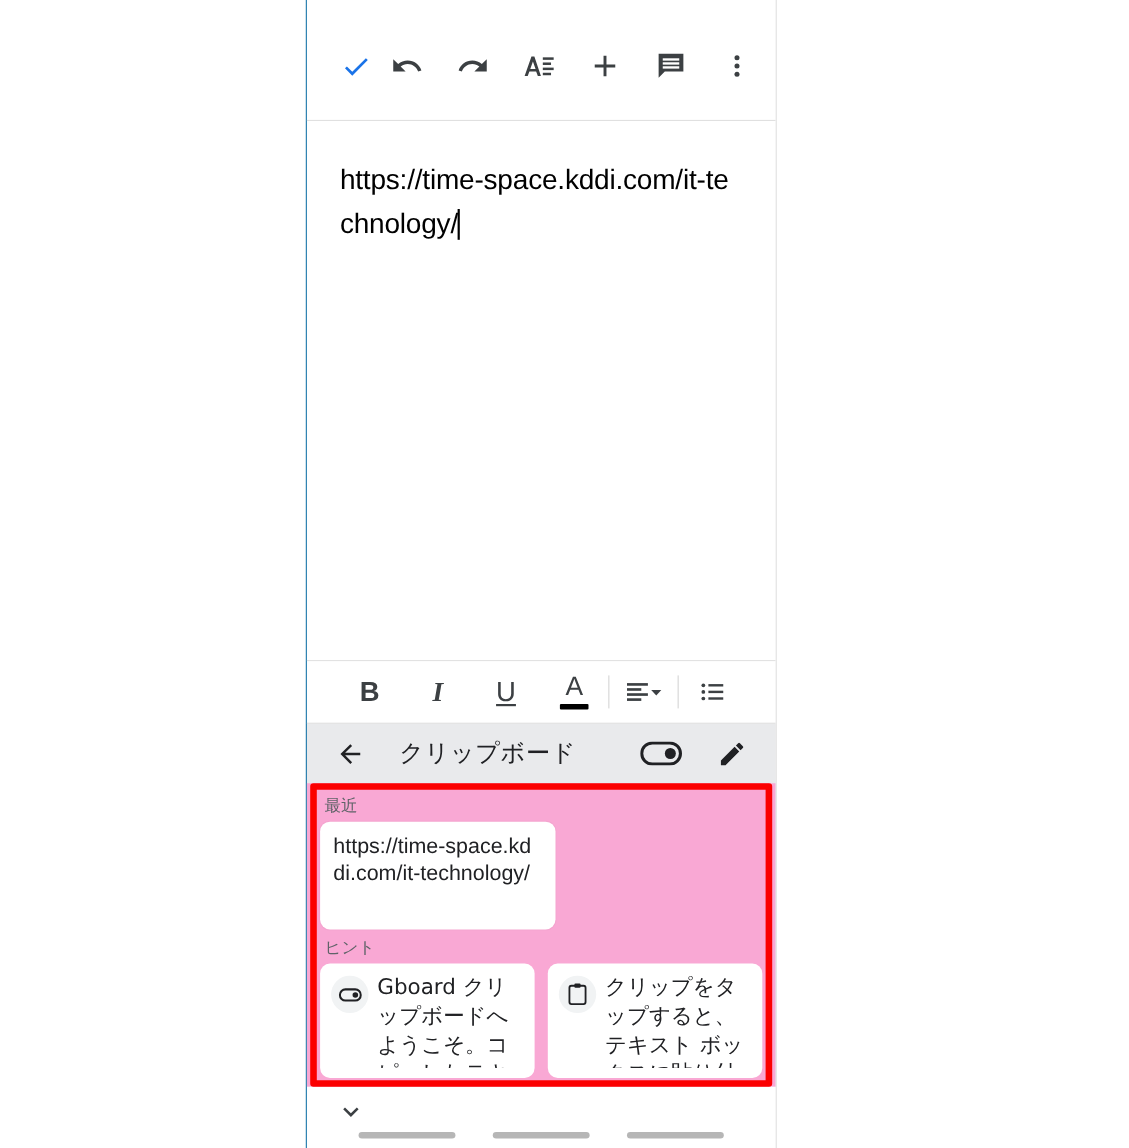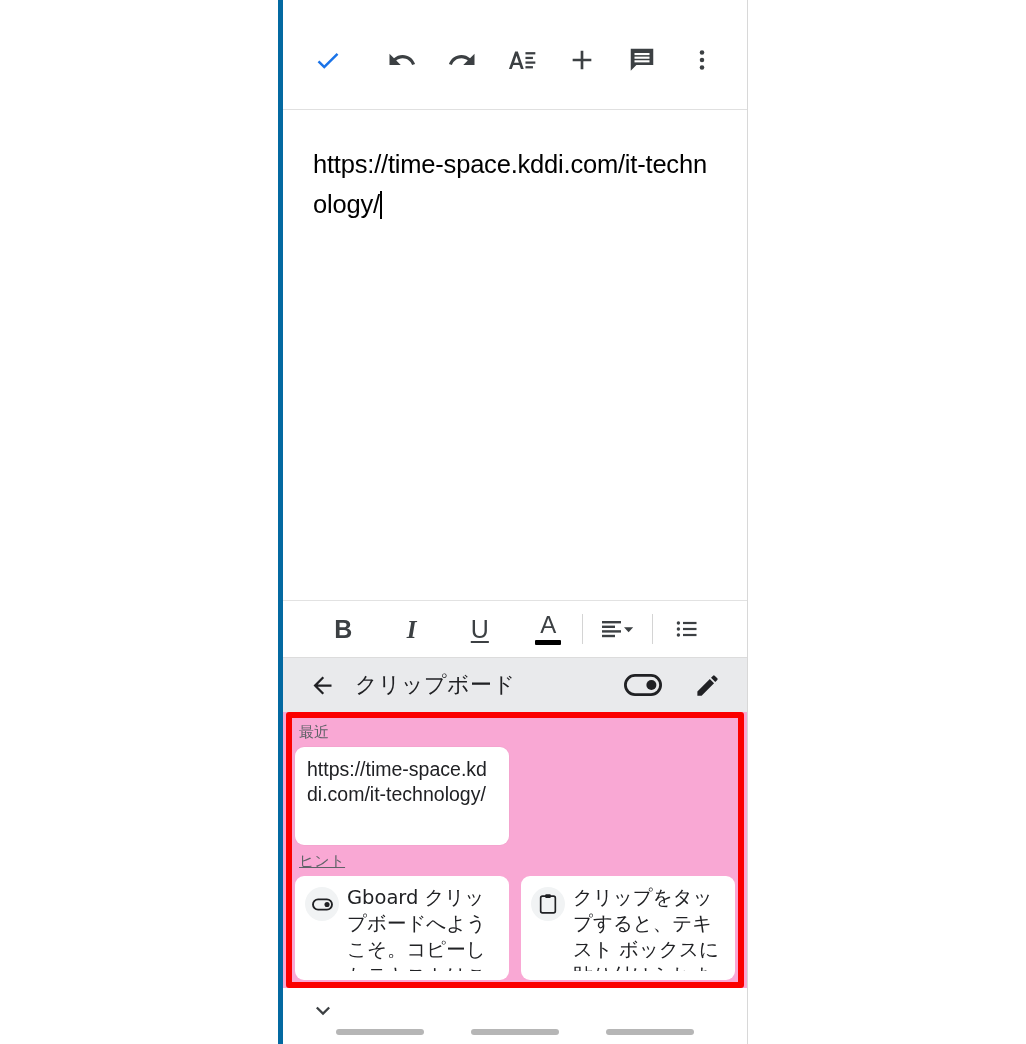--- a/index.html
+++ b/index.html
@@ -17,24 +17,24 @@
     position: relative;
     width: 1026px;
     height: 1044px;
     background: #ffffff;
   }
 
   #phone {
     position: absolute;
     left: 278px;
     top: 0;
-    width: 470px;
+    width: 428px;
     height: 1044px;
     background: #ffffff;
-    border-left: 5px solid #0369a1;
+    border-left: 1px solid #0369a1;
     border-right: 1px solid #d8d8d8;
     display: flex;
     flex-direction: column;
   }
 
   
   .top-toolbar {
     height: 110px;
     flex: 0 0 110px;
     background: #ffffff;
@@ -124,21 +124,21 @@
   .clip-header {
     flex: 0 0 54px;
     height: 54px;
     background: #e9eaec;
     display: flex;
     align-items: center;
     padding: 0 18px 0 22px;
   }
   .clip-back { width: 34px; height: 34px; display:flex; align-items:center; justify-content:center; cursor:pointer;}
   .clip-title {
-    margin-left: 16px;
+    margin-left: 28px;
     font-size: 22px;
     color: #202124;
     font-family: "DejaVu Sans", sans-serif;
     letter-spacing: 0.5px;
   }
   .clip-header-spacer { flex: 1 1 auto; }
   .clip-toggle { width: 40px; height: 26px; display:flex; align-items:center; justify-content:center; cursor:pointer;}
   .clip-pencil { width: 44px; height: 34px; display:flex; align-items:center; justify-content:center; cursor:pointer; margin-left: 22px;}
 
   
@@ -399,21 +399,21 @@
       <div class="clip-panel">
 
         <div class="section-label">最近</div>
 
         <div class="clip-row">
           <div class="clip-card">
             <div class="clip-card-text">https://time-space.kddi.com/it-technology/</div>
           </div>
         </div>
 
-        <div class="section-label" style="padding-top:7px;text-decoration:underline;">ヒント</div>
+        <div class="section-label" style="padding-top:7px;">ヒント</div>
 
         <div class="clip-row">
 
           <div class="hint-card">
             <div class="hint-icon">
               <svg width="21" height="13" viewBox="0 0 38 22" aria-hidden="true">
                 <rect x="1.8" y="1.8" width="34.4" height="18.4" rx="9.2" fill="none" stroke="#202124" stroke-width="3.4"></rect>
                 <circle cx="27.2" cy="11" r="4.6" fill="#202124"></circle>
               </svg>
             </div>

